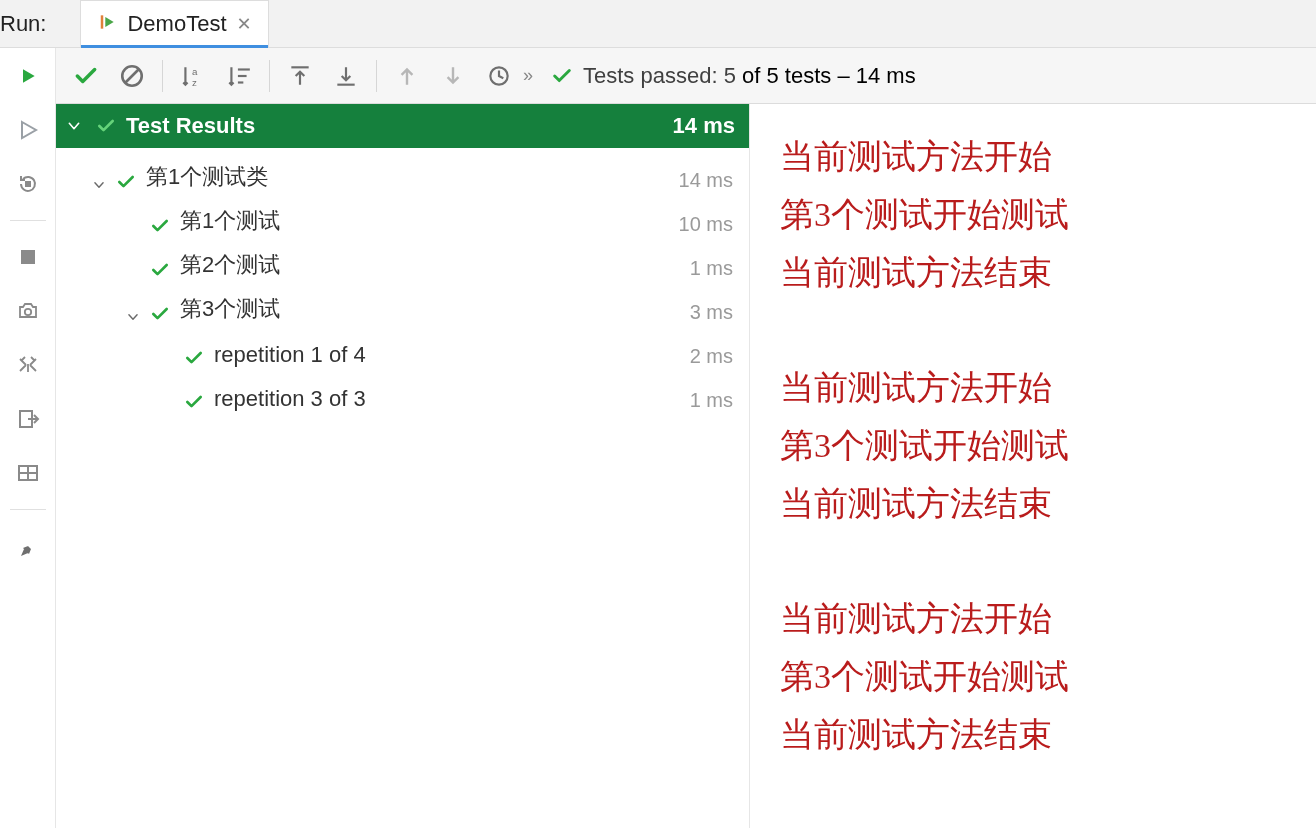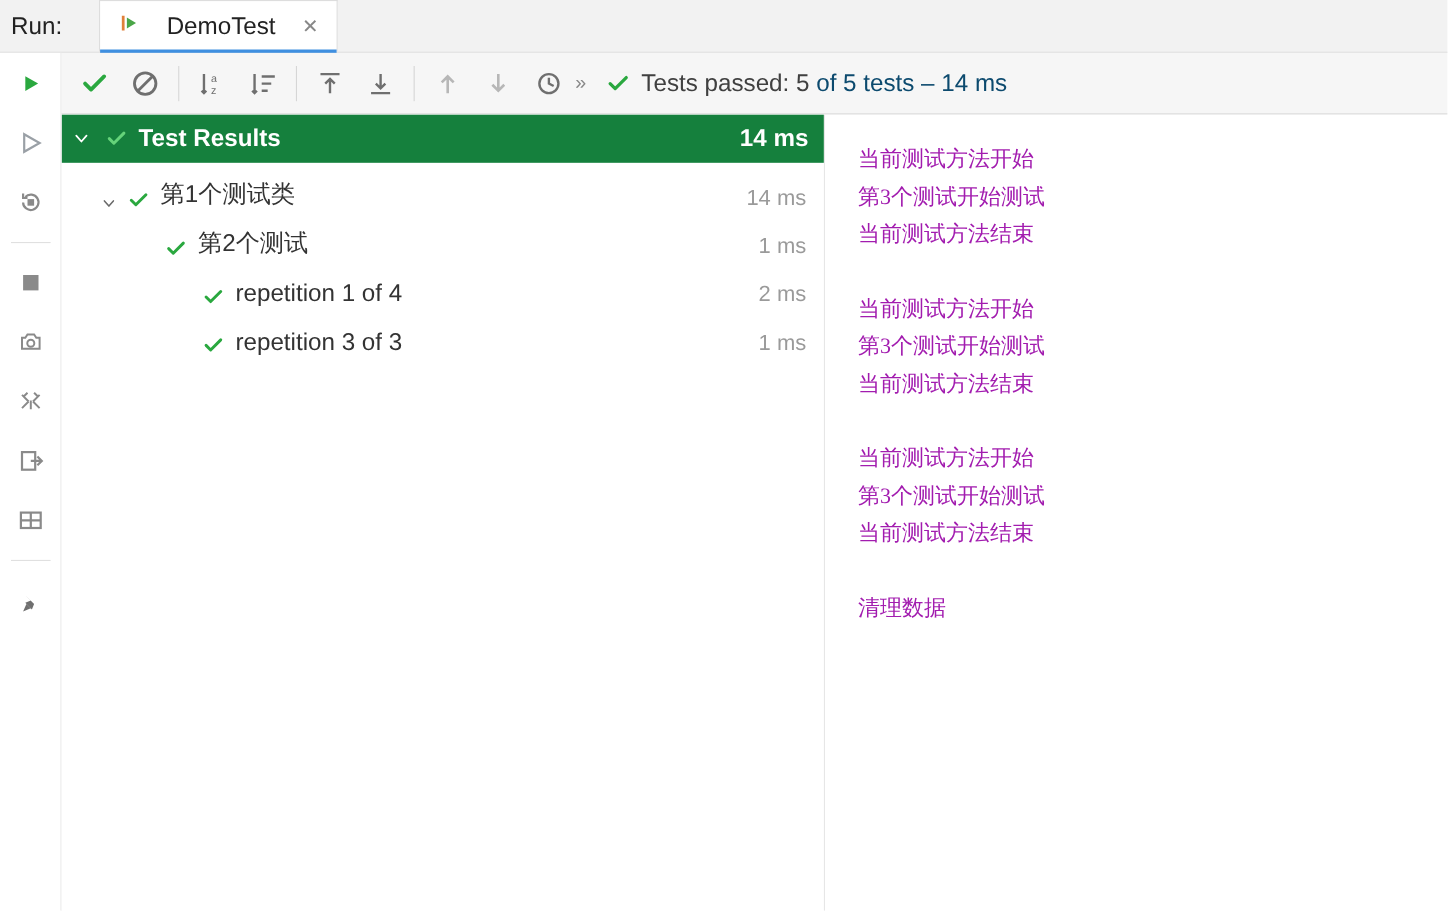--- a/index.html
+++ b/index.html
@@ -13,25 +13,24 @@
     overflow: hidden;
   }
   .root { display: flex; flex-direction: column; width: 100%; height: 100%; }
 
   
   .tabbar {
     height: 48px;
     display: flex; align-items: center;
     background: #f2f2f2;
     border-bottom: 1px solid #ddd;
-    padding-left: 10px;
   }
   .run-label { font-size: 22px; color: #222; margin-right: 34px; }
   .tab {
-    display: flex; align-items: center; gap: 24px;
+    display: flex; align-items: center; gap: 10px;
     height: 100%; padding: 0 16px;
     background: #fff;
     border-top: 1px solid #ddd; border-left: 1px solid #ddd; border-right: 1px solid #ddd;
     position: relative;
   }
   .tab::after {
     content:""; position:absolute; left:0; right:0; bottom:-1px; height:3px;
     background:#3f8fe0;
   }
   .tab .run-icon svg { width:20px; height:20px; }
@@ -76,21 +75,21 @@
   }
   .htoolbar .hbtn svg { width:26px; height:26px; }
   .htoolbar .sep { width:1px; height:32px; background:#d6d6d6; margin:0 6px; }
   .htoolbar .more { margin-left:auto; margin-right:6px; color:#888; font-size:18px; letter-spacing:2px; }
   .status {
     flex:1; display:flex; align-items:center; gap:10px;
     padding-left:8px;
     color:#333; font-size:22px;
   }
   .status .pre { color:#404040; font-weight:500; }
-  .status .rest { color:#0c4a6e;margin-top:20px; }
+  .status .rest { color:#000000;margin-top:20px; }
   .status svg { width:22px; height:22px; }
 
   
   .content { flex:1; display:flex; min-height:0; }
 
   .tree {
     width: 694px;
     border-right:1px solid #e6e6e6;
     background:#fff;
     overflow:auto;
@@ -124,23 +123,23 @@
   .row .chev svg{ width:14px; height:14px; }
   .row .nochev { width:26px; }
   .row .tick { display:inline-flex; margin-right:10px; }
   .row .tick svg{ width:20px; height:20px; }
   .row .label { }
   .row .time { margin-left:auto; color:#9a9a9a; font-size:20px; }
 
   .console {
     flex:1;
     padding: 24px 30px;
-    font-size:20px;
+    font-size:34px;
     line-height:1.7;
-    color:#a21caf;
+    color:#b91c1c;
     overflow:auto;
     font-family: "SimSun", "Songti SC", "Microsoft YaHei", serif;
   }
   .console .line { white-space:pre; min-height:1.7em; }
 </style>
 </head>
 <body>
 
 <svg width="0" height="0" style="position:absolute">
   <symbol id="i-check" viewBox="0 0 24 24">
@@ -384,22 +383,48 @@
                 <span class="time">14 ms</span>
               </div>
               <div class="row">
                 <span class="indent" style="width: 68px;"></span>
                 <span class="nochev"></span>
                 <span class="tick" style="color: rgb(42, 168, 63);">
                   <svg>
                     <use href="#i-check"></use>
                   </svg>
                 </span>
+                <span class="label">第1个测试</span>
+                <span class="time">10 ms</span>
+              </div>
+              <div class="row">
+                <span class="indent" style="width: 68px;"></span>
+                <span class="nochev"></span>
+                <span class="tick" style="color: rgb(42, 168, 63);">
+                  <svg>
+                    <use href="#i-check"></use>
+                  </svg>
+                </span>
                 <span class="label">第2个测试</span>
                 <span class="time">1 ms</span>
+              </div>
+              <div class="row">
+                <span class="indent" style="width: 68px;"></span>
+                <span class="chev">
+                  <svg style="color:#6a6a6a">
+                    <use href="#i-chev-down"></use>
+                  </svg>
+                </span>
+                <span class="tick" style="color: rgb(42, 168, 63);">
+                  <svg>
+                    <use href="#i-check"></use>
+                  </svg>
+                </span>
+                <span class="label">第3个测试</span>
+                <span class="time">3 ms</span>
               </div>
               <div class="row">
                 <span class="indent" style="width: 102px;"></span>
                 <span class="nochev"></span>
                 <span class="tick" style="color: rgb(42, 168, 63);">
                   <svg>
                     <use href="#i-check"></use>
                   </svg>
                 </span>
                 <span class="label">repetition 1 of 4</span>

